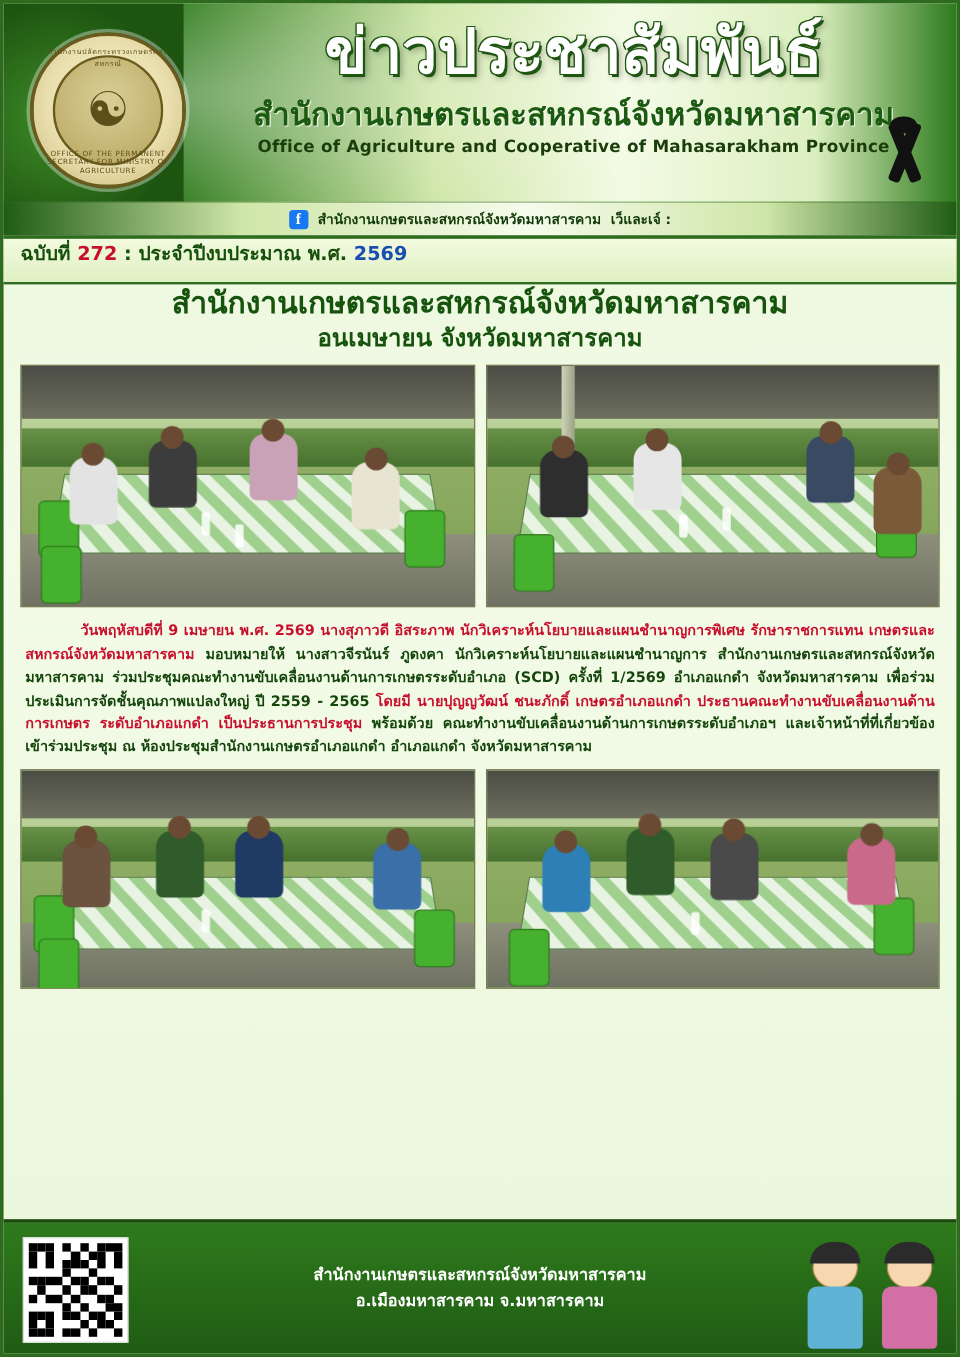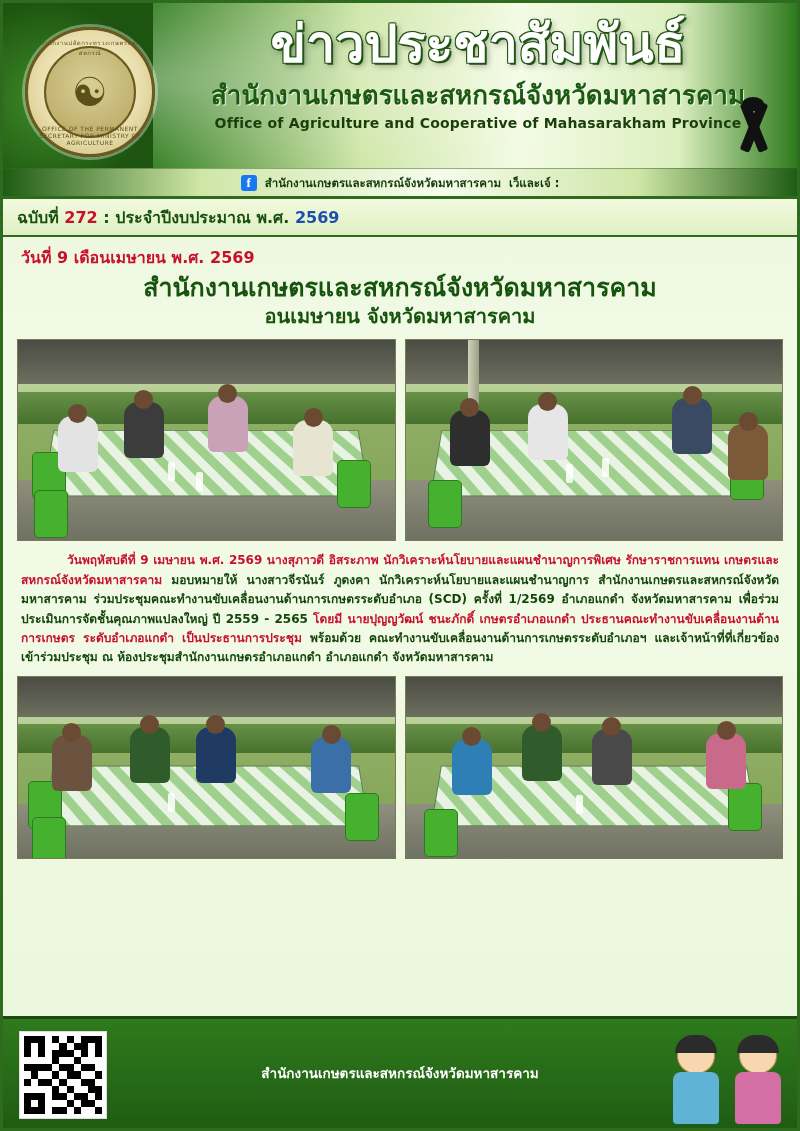--- a/index.html
+++ b/index.html
@@ -90,21 +90,21 @@
   }
   .fb-icon {
     width: 16px; height: 16px; border-radius: 3px; background: #1877f2;
     color: #fff; font-weight: bold; font-size: 13px; line-height: 16px; text-align: center;
     font-family: "Liberation Serif", serif;
   }
   .web-link { color: #0b3ea8; }
 
   
   .issue-bar {
-    height: 38px; display: flex; align-items: center;
+    height: 38px; display: flex; align-items: flex-start;
     background: linear-gradient(180deg, #f2fadf 0%, #dff0c2 100%);
     border-bottom: 2px solid #2f6b1f;
     padding: 0 14px; gap: 10px;
   }
   .issue-left { font-size: 16px; font-weight: bold; color: #17500d; }
   .issue-left .num { color: #c8102e; }
   .issue-left .year { color: #1a4fb0; }
   .issue-right {
     margin-left: auto; display: flex; align-items: center; gap: 7px;
     font-size: 15px; font-weight: bold; color: #17500d;
@@ -226,21 +226,20 @@
   <div class="issue-bar">
     <div class="issue-left">
       <span>ฉบับที่</span>
       <span class="num">272</span>
       <span>:</span>
       <span>ประจำปีงบประมาณ พ.ศ.</span>
       <span class="year">2569</span>
     </div>
   </div>
 
-  <div class="date-line">วันที่ 9 เดือนเมษายน พ.ศ. 2569</div>
   <div class="head-block">
     <div class="hl1">สำนักงานเกษตรและสหกรณ์จังหวัดมหาสารคาม</div>
     <div class="hl3">อนเมษายน จังหวัดมหาสารคาม</div>
   </div>
 
   <div class="photo-row">
     <div class="photo">
       <div class="ph-sky"></div>
         <div class="ph-roof"></div>
         <div class="ph-green"></div>
@@ -448,20 +447,21 @@
           <i></i>
           <i class="on"></i>
           <i></i>
           <i></i>
           <i class="on"></i>
       </div>
     </div>
 
     <div class="footer-text">
       <div>สำนักงานเกษตรและสหกรณ์จังหวัดมหาสารคาม</div>
+      <div>อ.เมืองมหาสารคาม จ.มหาสารคาม</div>
     </div>
 
     <div class="mascots">
       <div class="masc left" style="left:0">
         <div class="head"></div>
           <div class="hair"></div>
           <div class="body"></div>
       </div>
       <div class="masc right" style="right:0">
         <div class="head"></div>

